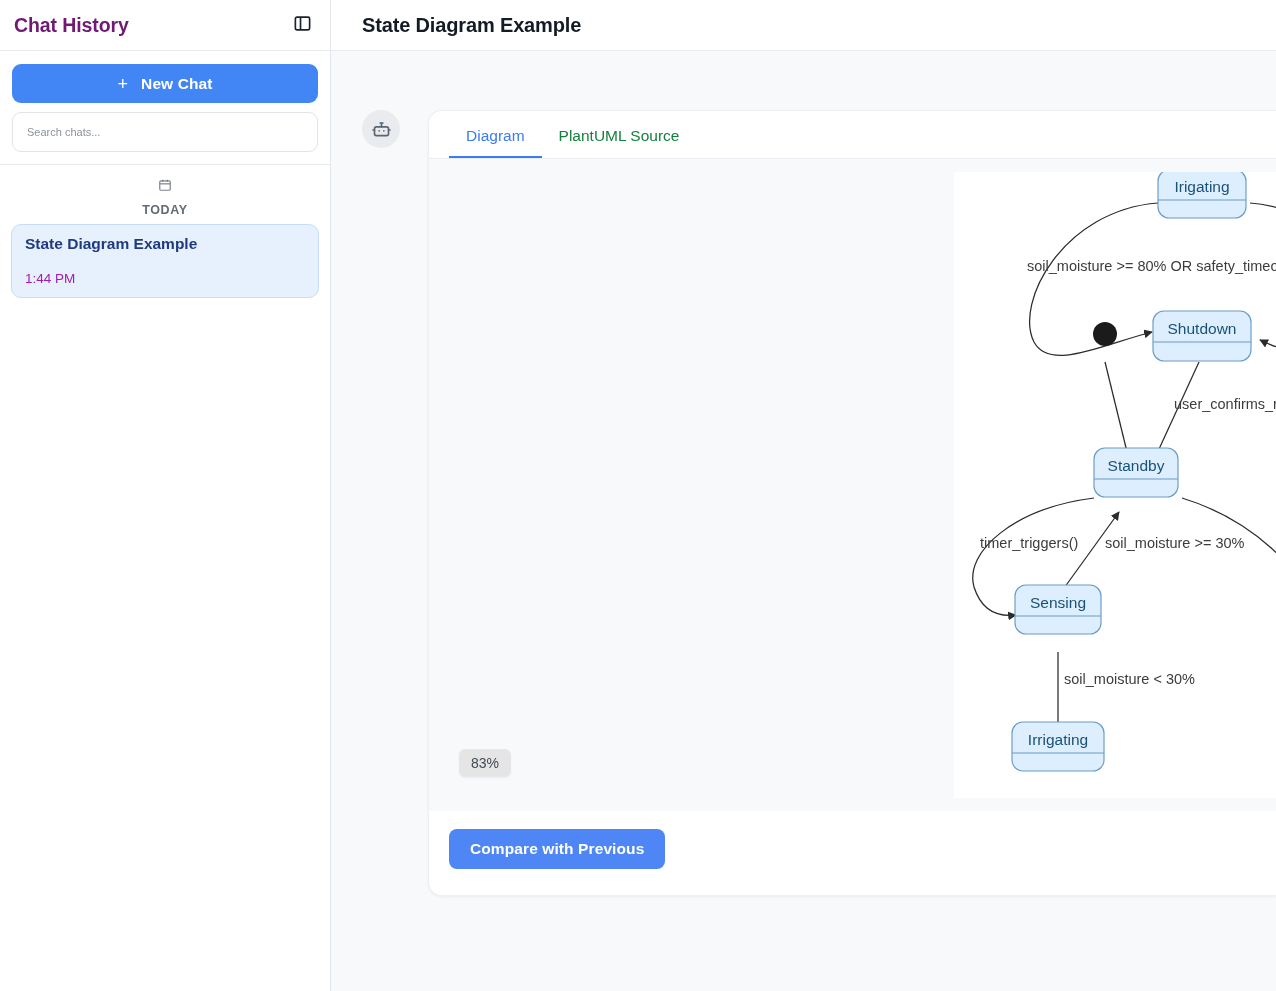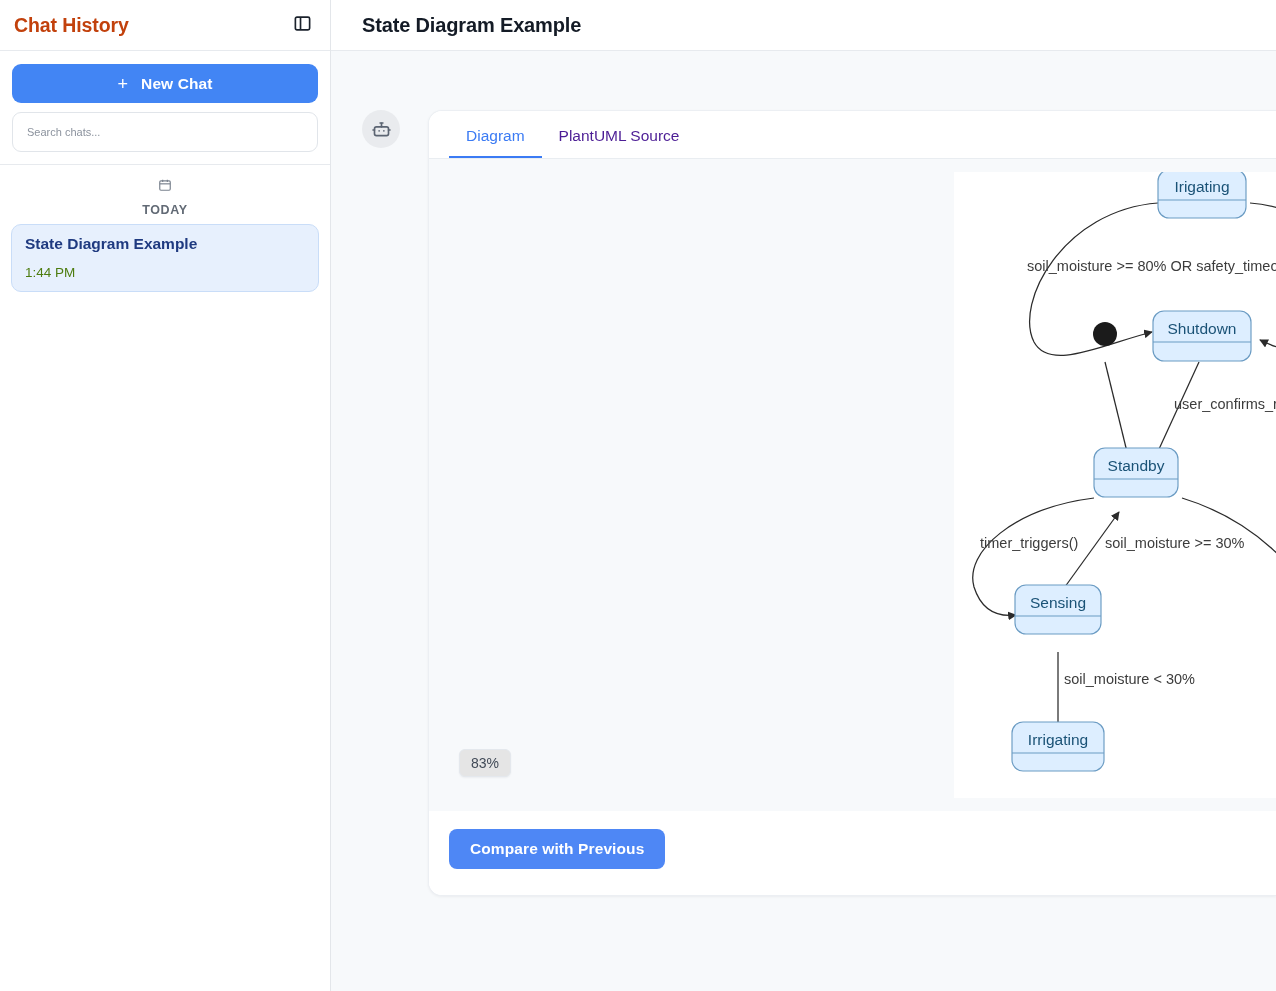--- a/index.html
+++ b/index.html
@@ -20,21 +20,21 @@
     display: flex; flex-direction: column;
     flex: 0 0 331px;
   }
   .sidebar-header {
     height: 51px;
     display: flex; align-items: center; justify-content: space-between;
     padding: 0 16px 0 14px;
     border-bottom: 1px solid #e7eaee;
   }
   .sidebar-title {
-    font-size: 19.5px; font-weight: 700; color: #c2410c;
+    font-size: 19.5px; font-weight: 700; color: #701a75;
     letter-spacing: -0.1px;
   }
   .panel-toggle-btn {
     width: 24px; height: 24px;
     display: flex; align-items: center; justify-content: center;
     background: none; border: none; cursor: pointer;
   }
   .sidebar-actions { padding: 13px 12px 12px 12px; border-bottom: 1px solid #e7eaee; }
   .new-chat-btn {
     width: 100%; height: 39px;
@@ -70,21 +70,21 @@
     background: #e7f0fd;
     border: 1px solid #c9ddf8;
     border-radius: 10px;
     padding: 9px 13px 11px 13px;
     cursor: pointer;
   }
   .chat-item-title {
     font-size: 15.5px; font-weight: 700; color: #1f3a80;
     line-height: 1.35;
   }
-  .chat-item-time { font-size: 13.5px; color: #4d7c0f; margin-top: 10px; }
+  .chat-item-time { font-size: 13.5px; color: #a21caf; margin-top: 16px; }
 
   
   .main { flex: 1; height: 991px; display: flex; flex-direction: column; min-width: 0; }
   .main-header {
     height: 51px; flex: 0 0 51px;
     display: flex; align-items: center;
     padding-left: 31px;
     background: #ffffff;
     border-bottom: 1px solid #e7eaee;
   }
@@ -118,21 +118,21 @@
     display: flex; align-items: flex-end;
     gap: 0;
     padding: 16px 0 0 20px;
     border-bottom: 1px solid #e9edf1;
     background: #fff;
   }
   .tab {
     font-size: 15.5px;
     padding: 0 17px 11px 17px;
     cursor: pointer;
-    color: #4c1d95;
+    color: #15803d;
     border-bottom: 2.5px solid transparent;
     background: none; border-top: none; border-left: none; border-right: none;
     font-family: "Liberation Sans", sans-serif;
   }
   .tab.active { color: #3b7bf4; border-bottom-color: #3b7bf4; }
 
   .diagram-panel {
     background: #f7f9fb;
     padding: 13px 0 13px 19px;
     position: relative;

